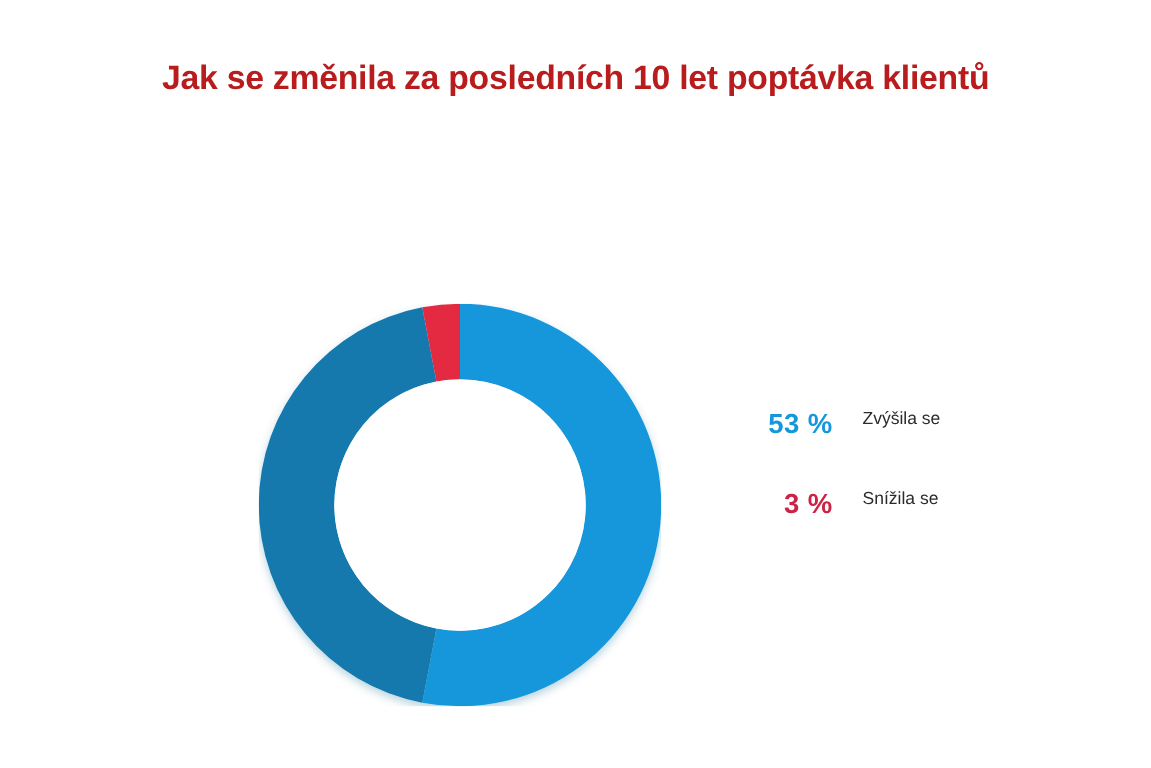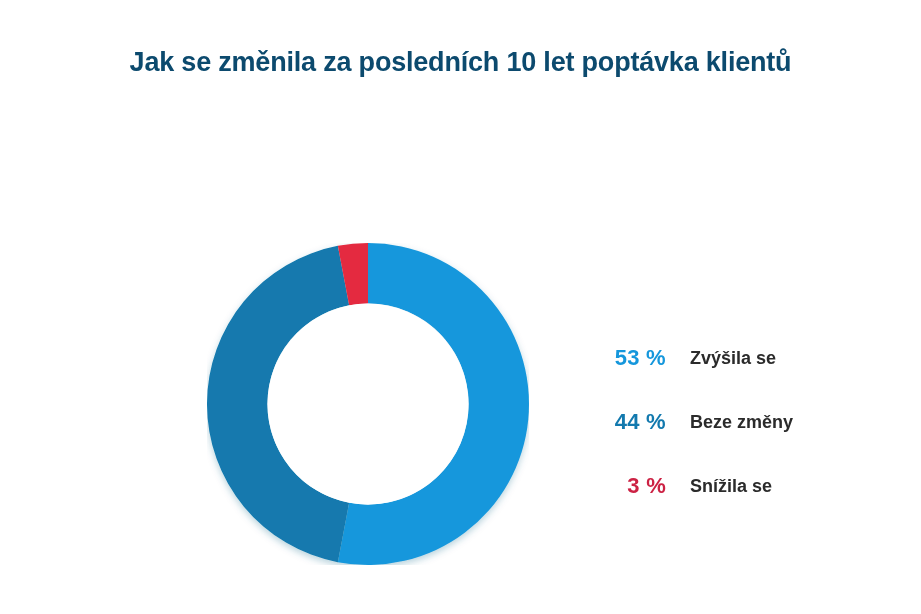--- a/index.html
+++ b/index.html
@@ -15,21 +15,21 @@
     position: relative;
   }
 
   
   .chart-title {
     position: absolute;
     left: 0;
     top: 45px;
     width: 921px;
     text-align: center;
-    color: #0c4a6e;
+    color: #b91c1c;
     font-size: 27px;
     font-weight: bold;
     line-height: 34px;
     letter-spacing: -0.2px;
     font-family: "Liberation Sans", sans-serif;
   }
   .chart-title .title-line {
     display: block;
   }
 
@@ -49,37 +49,37 @@
 
   
   .legend {
     position: absolute;
     left: 596px;
     top: 326px;
     width: 300px;
   }
   .legend-row {
     display: flex;
-    align-items: center;
+    align-items: flex-start;
     height: 64px;
   }
   .legend-value {
     width: 70px;
     text-align: right;
     font-size: 22px;
     font-weight: bold;
     letter-spacing: 0.3px;
     font-family: "Liberation Sans", sans-serif;
     white-space: nowrap;
   }
   .legend-label {
     margin-left: 24px;
-    font-size: 18px;
+    font-size: 14px;
     color: #2b2b2b;
-    font-weight: bold;
+    font-weight: normal;
     font-family: "Liberation Sans", sans-serif;
     white-space: nowrap;
   }
 </style>
 </head>
 <body>
 
 <div class="chart-title">
   <span class="title-line">Jak se změnila za posledních 10 let poptávka klientů</span>
 </div>
@@ -102,20 +102,16 @@
     <circle cx="161" cy="161" r="100.5" fill="#ffffff"></circle>
   </svg>
 </div>
 
 <div class="legend">
   <div class="legend-row">
     <span class="legend-value" style="color: rgb(21, 151, 220);">53 %</span>
     <span class="legend-label">Zvýšila se</span>
   </div>
   <div class="legend-row">
-    <span class="legend-value" style="color: rgb(18, 121, 174);">44 %</span>
-    <span class="legend-label">Beze změny</span>
-  </div>
-  <div class="legend-row">
     <span class="legend-value" style="color: rgb(204, 34, 68);">3 %</span>
     <span class="legend-label">Snížila se</span>
   </div>
 </div>
 
 </body></html>

